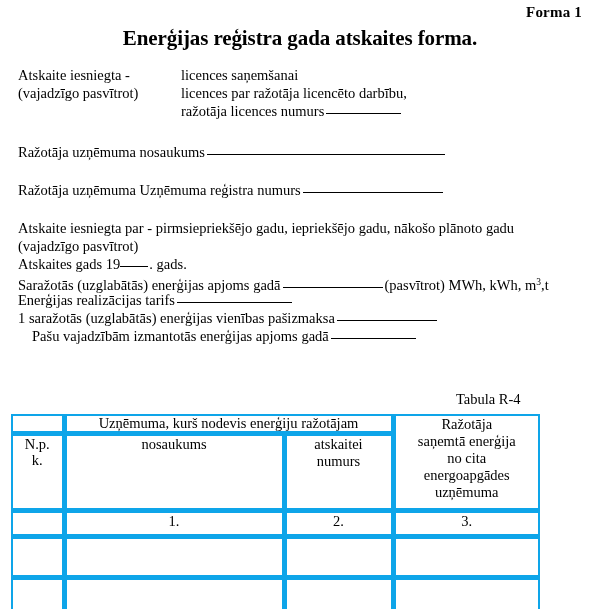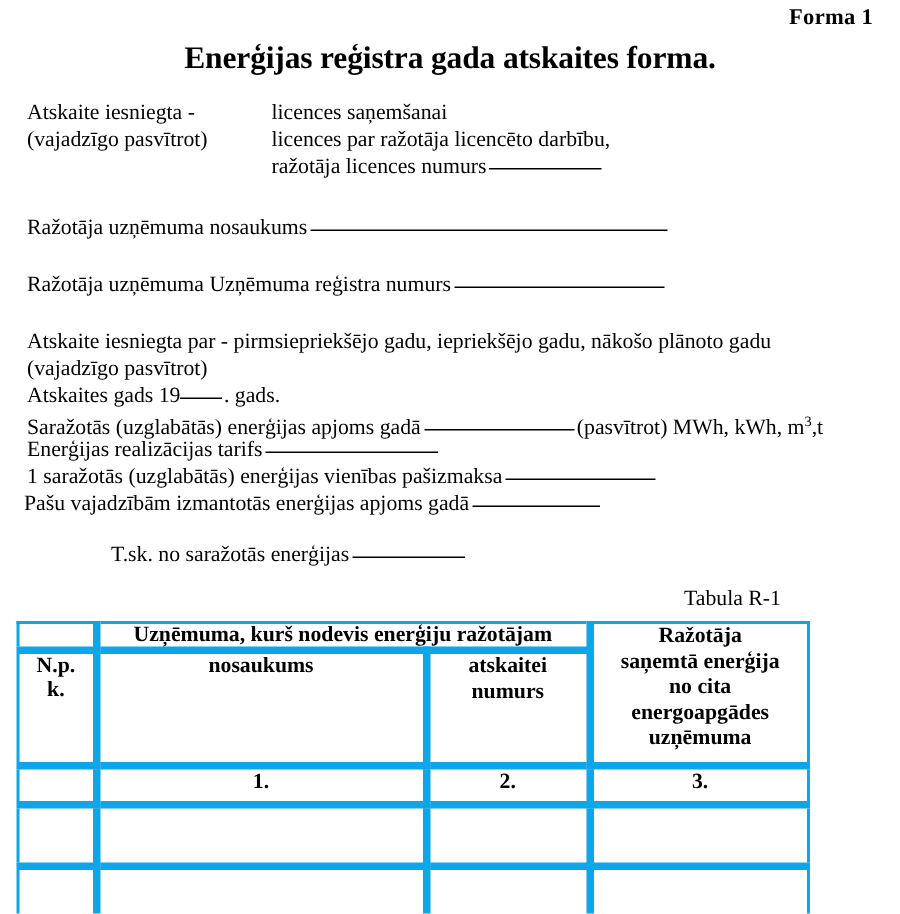--- a/index.html
+++ b/index.html
@@ -109,21 +109,21 @@
 
   
   #line-company-name      { left: 18px; top: 143px; }
   #line-company-register  { left: 18px; top: 181px; }
   #line-period            { left: 18px; top: 219px; }
   #line-period-note       { left: 18px; top: 237px; }
   #line-report-year       { left: 18px; top: 255px; }
   #line-produced-volume   { left: 18px; top: 273px; }
   #line-tariff            { left: 18px; top: 291px; }
   #line-unit-cost         { left: 18px; top: 309px; }
-  #line-own-use           { left: 16px; top: 327px; }
+  #line-own-use           { left: 32px; top: 327px; }
   #line-incl-produced     { left: 74px; top: 361px; }
 
   
   .tabula-label {
     position: absolute;
     left: 456px;
     top: 391px;
     font-size: 14.5px;
     white-space: nowrap;
   }
@@ -136,21 +136,21 @@
     border-collapse: collapse;
     table-layout: fixed;
     font-size: 14.5px;
     line-height: 17px;
   }
   #data-table td {
     border: 5px solid #0ea5e9;
     text-align: center;
     vertical-align: top;
     padding: 0;
-    font-weight: bold;
+    font-weight: normal;
   }
   #data-table .outer-t { border-top-width: 2px; }
   #data-table .outer-l { border-left-width: 2px; }
   #data-table .outer-r { border-right-width: 2px; }
   #data-table .outer-b { border-bottom-width: 2px; }
 
   .col-np   { width: 52px; }
   .col-name { width: 220px; }
   .col-lic  { width: 109px; }
   .col-rec  { width: 146px; }
@@ -208,25 +208,22 @@
   </div>
 
   <div class="blk body-text" id="line-unit-cost">
     <span>1 saražotās (uzglabātās) enerģijas vienības pašizmaksa</span><span class="rule r-100"></span>
   </div>
 
   <div class="blk body-text" id="line-own-use">
     <span>Pašu vajadzībām izmantotās enerģijas apjoms gadā</span><span class="rule r-85"></span>
   </div>
 
-  <div class="blk body-text" id="line-incl-produced">
-    <span>T.sk. no saražotās enerģijas</span><span class="rule r-75"></span>
-  </div>
-
-  <div class="tabula-label">Tabula R-1</div>
+
+  <div class="tabula-label">Tabula R-4</div>
 
   <table id="data-table">
     <colgroup>
       <col class="col-np">
       <col class="col-name">
       <col class="col-lic">
       <col class="col-rec">
     </colgroup>
     <tbody>
       <tr>

